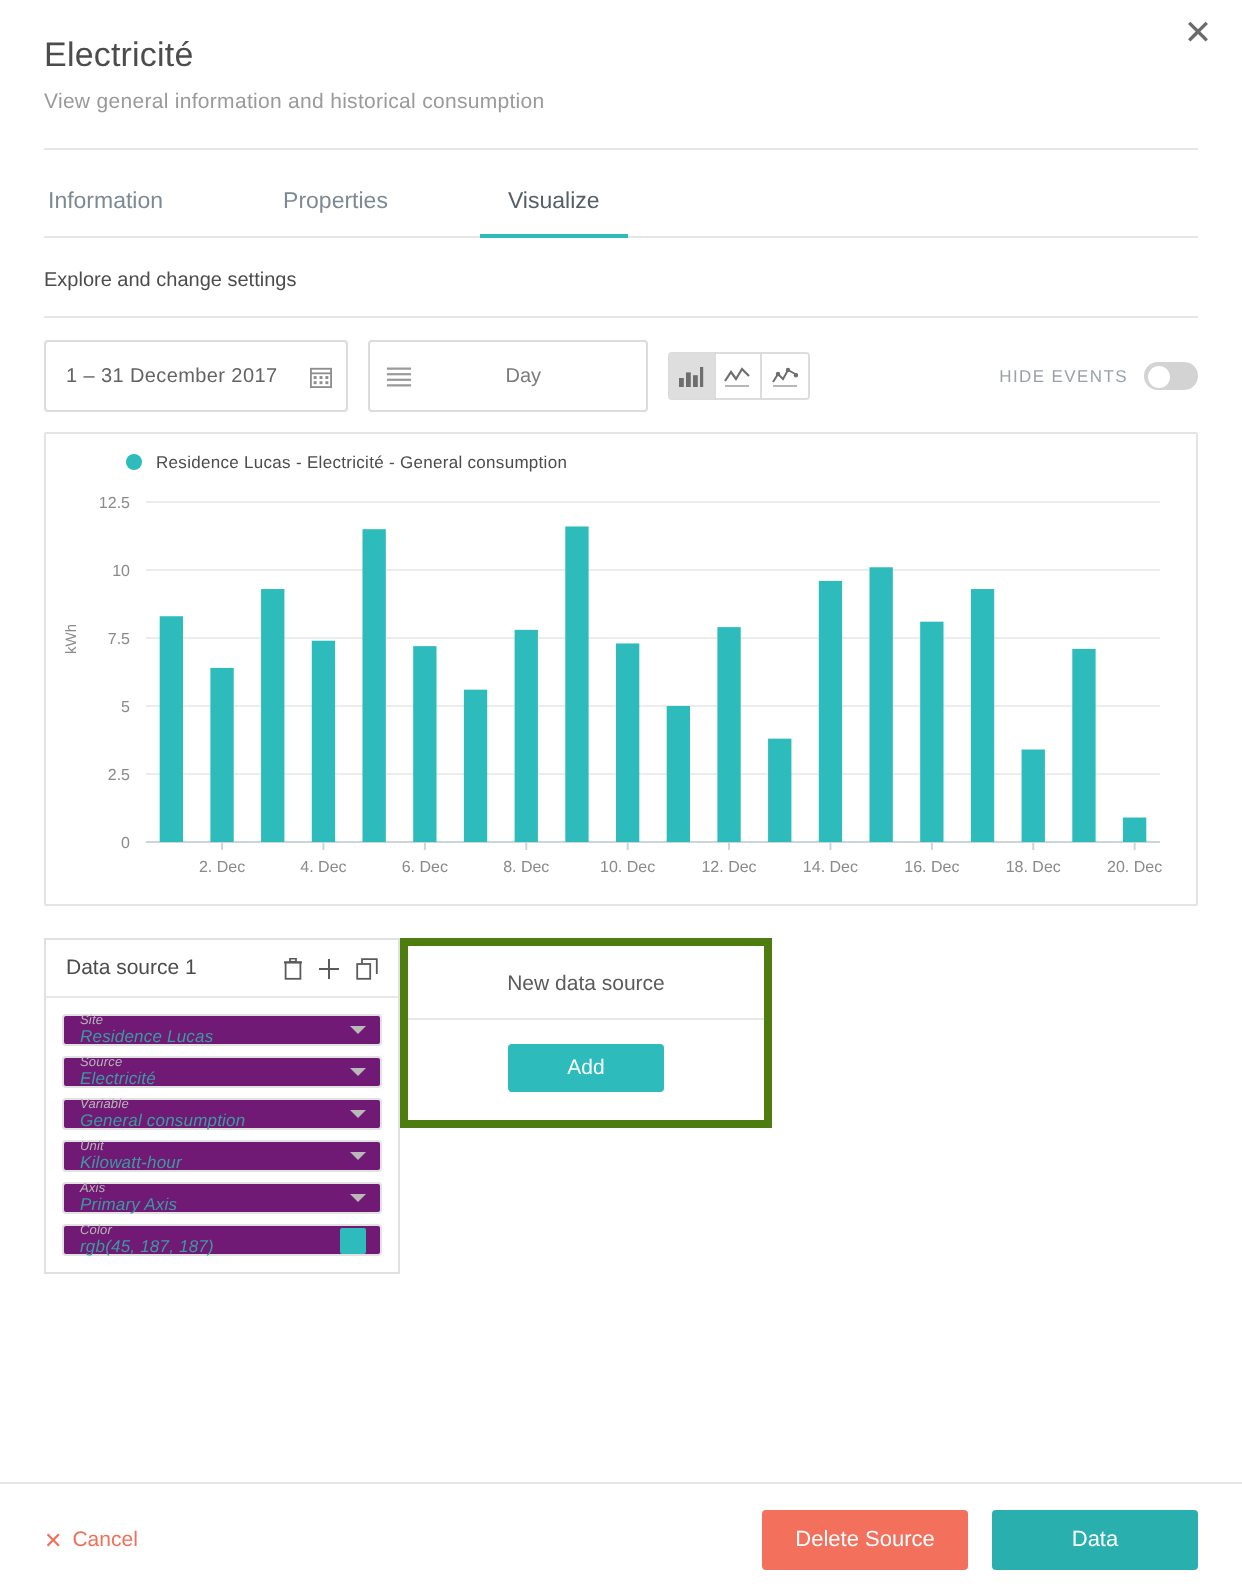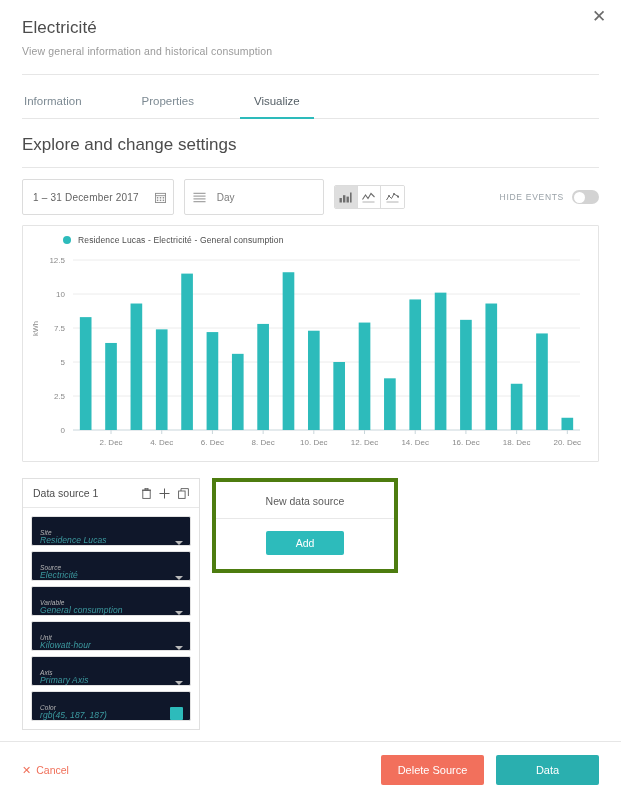--- a/index.html
+++ b/index.html
@@ -36,37 +36,37 @@
   }
   .tab.active { color: #555f66; }
   .tab.active::after {
     content: ""; position: absolute; left: -12px; right: -12px; bottom: -1px;
     height: 2.5px; background: #2dbbbb;
   }
   .tabs-rule { margin: 0 22px; border-top: 1px solid #e6e6e6; }
 
   
   .section-title {
-    padding: 16px 22px 0 22px; font-size: 17px; color: #4c4c4c;
+    padding: 16px 22px 0 22px; font-size: 10px; color: #4c4c4c;
   }
   .section-rule { margin: 12px 22px 0 22px; border-top: 1px solid #e6e6e6; }
 
   
   .toolbar {
     display: flex; align-items: center; padding: 11px 22px 0 22px; gap: 10px;
   }
   .ctl-box {
     border: 1px solid #dcdcdc; background: #fff; height: 36px;
     display: flex; align-items: center; border-radius: 2px;
     font-size: 10px; color: #636363; cursor: pointer;
   }
   .daterange { padding: 0 7px 0 10px; gap: 16px; min-width: 127px; justify-content: space-between; }
   .daterange .txt { letter-spacing: .2px; white-space: nowrap; }
   .gran { width: 140px; padding: 0 8px; gap: 11px; }
-  .gran .txt { color: #7b7b7b; }
+  .gran .txt { color: #7b7b7b; margin-left: 36px; }
 
   .icon-cal { width: 11px; height: 11px; display:block; }
   .icon-list { width: 13px; height: 11px; display:block; }
 
   .chart-types { display: flex; border: 1px solid #dcdcdc; border-radius: 2px; height: 24px; overflow: hidden; }
   .ct {
     width: 23px; height: 100%; display: flex; align-items: center; justify-content: center;
     border-right: 1px solid #dcdcdc; background: #fff; cursor: pointer;
   }
   .ct:last-child { border-right: none; }
@@ -94,35 +94,35 @@
   .legend-label { font-size: 8.5px; color: #4c4c4c; letter-spacing: .15px; }
 
   .plot { position: absolute; left: 0; top: 26px; right: 0; bottom: 0; }
   .ylabel {
     position: absolute; left: 8px; top: 84px; font-size: 7.5px; color: #8a8a8a;
     transform: rotate(-90deg); transform-origin: left top; white-space: nowrap;
   }
   svg.chart { display: block; }
 
   
-  .ds-row { display: flex; gap: 12px; padding: 16px 22px 0 22px; align-items: flex-start; }
+  .ds-row { display: flex; padding: 16px 22px 0 22px; align-items: flex-start; }
 
   .ds-card { width: 178px; border: 1px solid #e0e0e0; background: #fff; }
   .ds-head {
     display: flex; align-items: center; justify-content: space-between;
     padding: 8px 10px; border-bottom: 1px solid #e8e8e8;
   }
   .ds-title { font-size: 10.5px; color: #4c4c4c; }
   .ds-icons { display: flex; gap: 8px; align-items: center; }
   .ds-icons span { cursor: pointer; display: flex; }
   .ds-body { padding: 8px; display: flex; flex-direction: column; gap: 5px; }
   .field {
-    border: 1px solid #e2e2e2; border-radius: 2px; height: 30px;
-    display: flex; align-items: flex-end; justify-content: space-between;
-    padding: 0 7px 0 8px; background: #0f172a; cursor: pointer;
+    border: 1px solid #e2e2e2; border-radius: 2px; height: 16px;
+    display: flex; align-items: center; justify-content: space-between;
+    padding: 0 7px 0 8px; background: #701a75; cursor: pointer;
   }
   .field-txt { display: flex; flex-direction: column; justify-content: center; line-height: 1.08; }
   .field-label { font-size: 6.5px; color: #b6b6b6; font-style: italic; letter-spacing: .1px; }
   .field-value { font-size: 8.5px; color: #3c9aa0; font-style: italic; letter-spacing: .1px; }
   .caret { width: 0; height: 0; border-left: 4px solid transparent; border-right: 4px solid transparent; border-top: 4px solid #b9b9b9; }
   .swatch { width: 13px; height: 13px; background: #2dbbbb; border-radius: 1px; }
 
   .nds-card { width: 186px; border: 4px solid #4d7c0f; background: #fff; }
   .nds-head { padding: 9px 0; text-align: center; border-bottom: 1px solid #e8e8e8; }
   .nds-title { font-size: 10.5px; color: #5b5b5b; }

